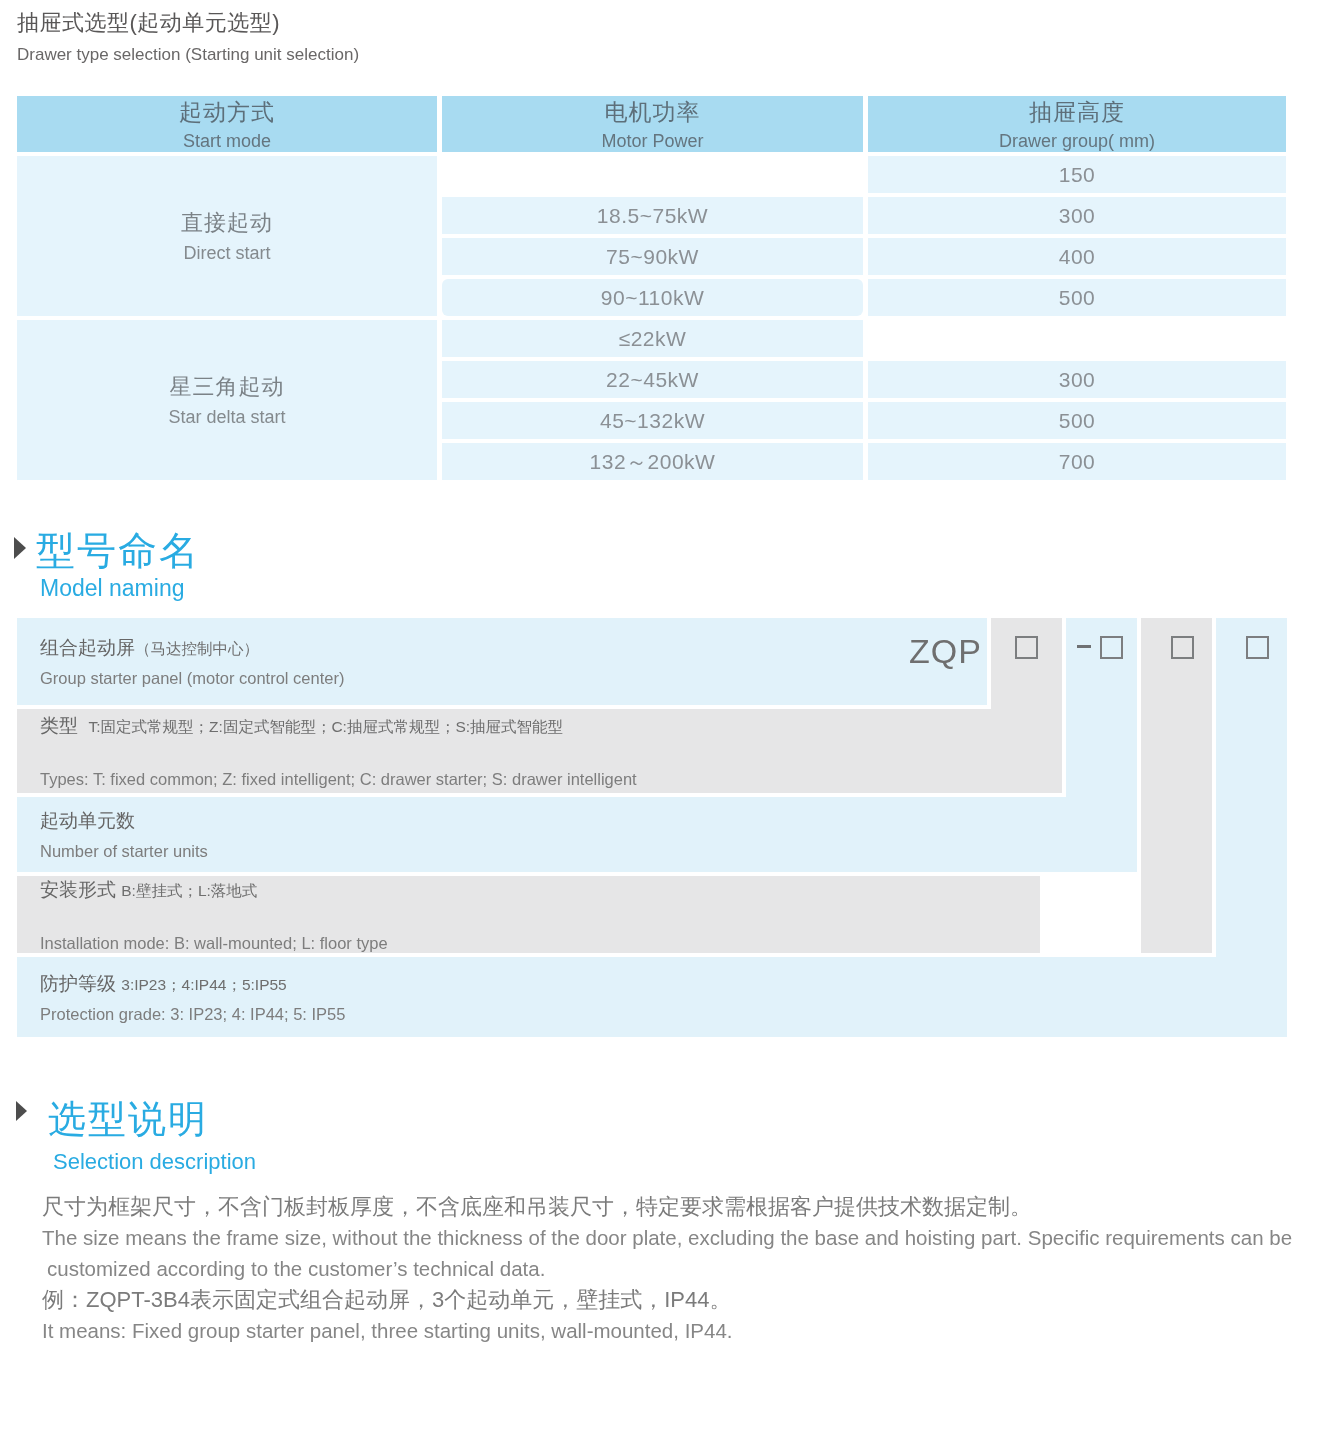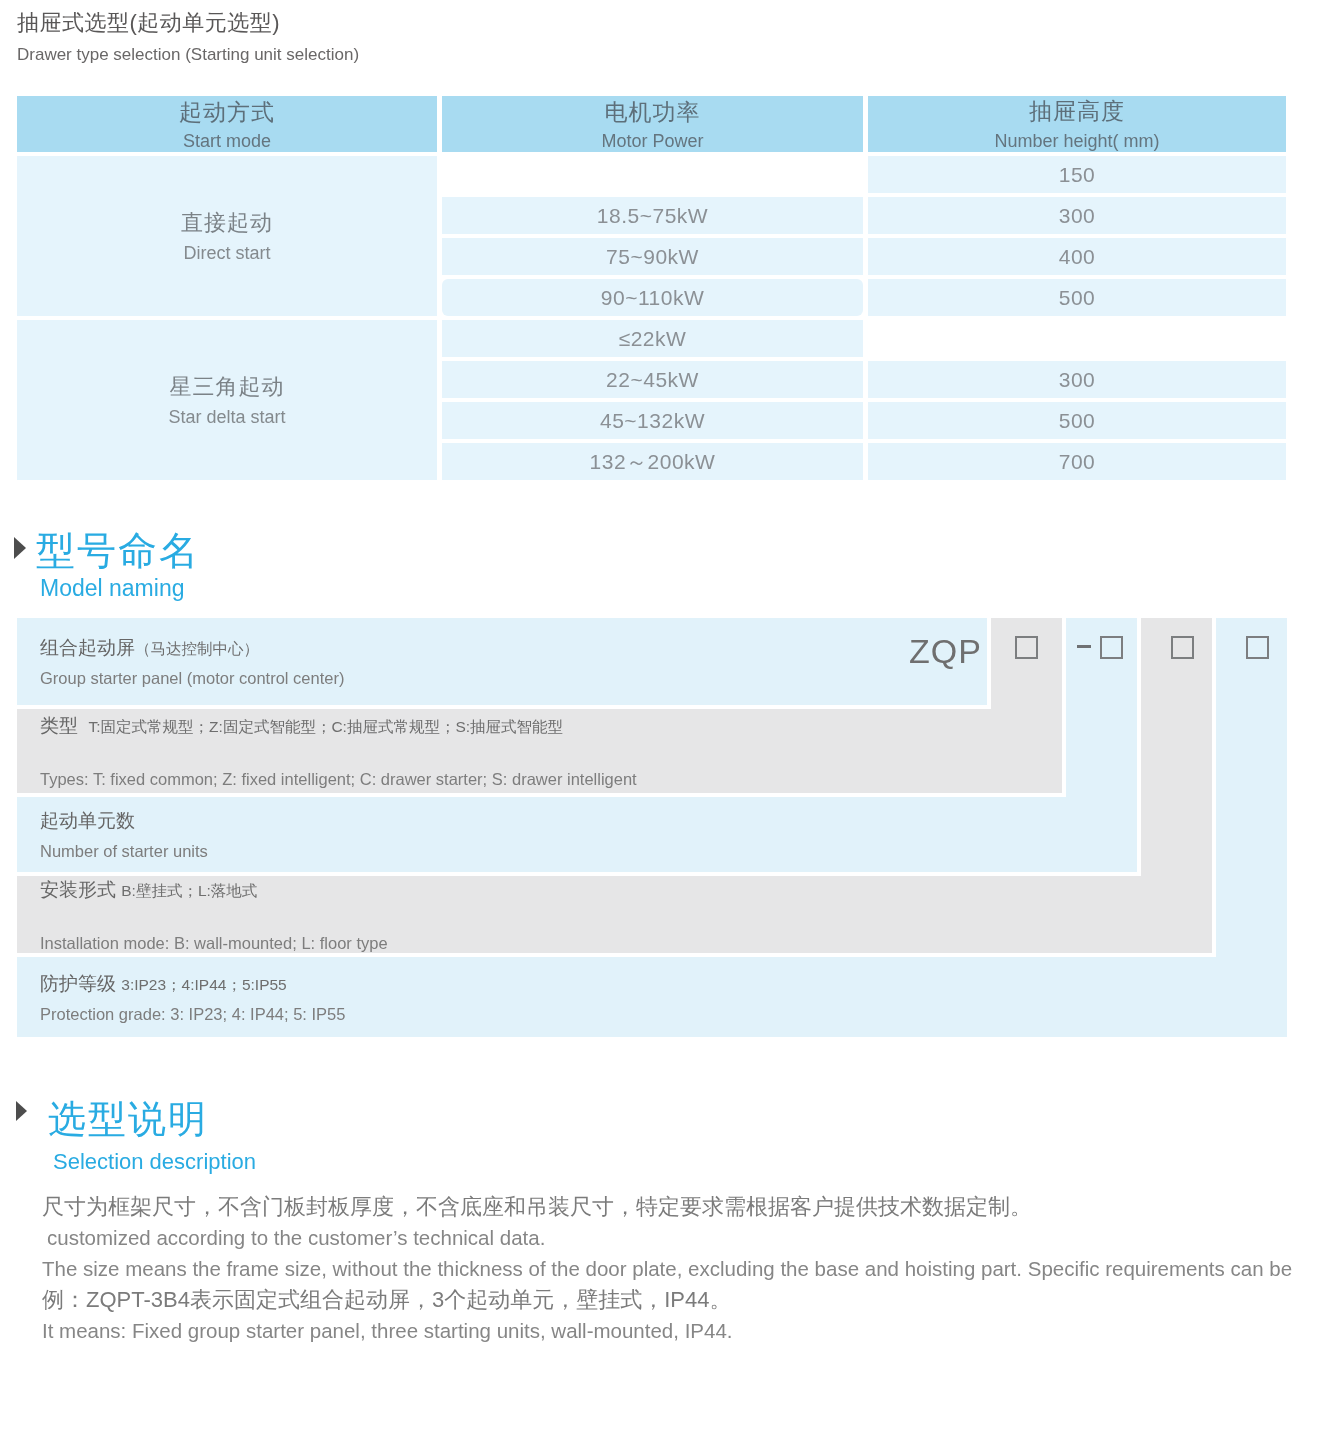--- a/index.html
+++ b/index.html
@@ -94,23 +94,23 @@
 
   <div class="sel-table">
     <div class="cell th" style="grid-column:1;grid-row:1;">
       <span class="zh">起动方式</span>
       <span class="en">Start mode</span>
     </div>
     <div class="cell th" style="grid-column:2;grid-row:1;">
       <span class="zh">电机功率</span>
       <span class="en">Motor Power</span>
     </div>
-    <div class="cell th" style="grid-column:3;grid-row:1;justify-content:space-between;">
+    <div class="cell th" style="grid-column:3;grid-row:1;">
       <span class="zh">抽屉高度</span>
-      <span class="en">Number height( mm)</span>
+      <span class="en">Drawer group( mm)</span>
     </div>
 
     <div class="cell td mode" style="grid-column:1;grid-row:2/6;">
       <span class="zh">直接起动</span>
       <span class="en">Direct start</span>
     </div>
     <div class="cell td value" style="grid-column:3;grid-row:2;">150</div>
     <div class="cell td value" style="grid-column:2;grid-row:3;">18.5~75kW</div>
     <div class="cell td value" style="grid-column:3;grid-row:3;">300</div>
     <div class="cell td value" style="grid-column:2;grid-row:4;">75~90kW</div>
@@ -150,21 +150,21 @@
       <div class="en-line">Group starter panel (motor control center)</div>
     </div>
     <div class="dg-rect bar bg-gray" style="top:91px;width:1045px;height:84px;">
       <div class="zh-line"><span>类型</span>&nbsp;&nbsp;<span class="sub">T:固定式常规型；Z:固定式智能型；C:抽屉式常规型；S:抽屉式智能型</span></div>
       <div class="en-line">Types: T: fixed common; Z: fixed intelligent; C: drawer starter; S: drawer intelligent</div>
     </div>
     <div class="dg-rect bar bg-blue" style="top:179px;width:1120px;height:75px;">
       <div class="zh-line"><span>起动单元数</span><span class="sub"></span></div>
       <div class="en-line">Number of starter units</div>
     </div>
-    <div class="dg-rect bar bg-gray" style="top:258px;width:1195px;height:77px;">
+    <div class="dg-rect bar bg-gray" style="top:258px;width:1023px;height:77px;">
       <div class="zh-line"><span>安装形式</span>&nbsp;<span class="sub">B:壁挂式；L:落地式</span></div>
       <div class="en-line">Installation mode: B: wall-mounted; L: floor type</div>
     </div>
     <div class="dg-rect bar bg-blue" style="top:339px;width:1270px;height:80px;">
       <div class="zh-line"><span>防护等级</span>&nbsp;<span class="sub">3:IP23；4:IP44；5:IP55</span></div>
       <div class="en-line">Protection grade: 3: IP23; 4: IP44; 5: IP55</div>
     </div>
 
     <div class="code-prefix">ZQP</div>
     <span class="cbox" style="left:998px;"></span>
@@ -175,19 +175,19 @@
   </div>
 
   <div class="sec-head">
     <span class="tri" style="left:16px;top:1101px;border-top-width:10px;border-bottom-width:10px;border-left-width:11px;"></span>
     <div class="sec-zh" style="left:48px;top:1094px;font-size:38px;">选型说明</div>
     <div class="sec-en" style="left:53px;top:1149px;font-size:22px;">Selection description</div>
   </div>
 
   <div class="paras">
     <div class="pline zh">尺寸为框架尺寸，不含门板封板厚度，不含底座和吊装尺寸，特定要求需根据客户提供技术数据定制。</div>
+    <div class="pline en">The size means the frame size, without the thickness of the door plate, excluding the base and hoisting part. Specific requirements can be</div>
     <div class="pline en indent">customized according to the customer’s technical data.</div>
-    <div class="pline en">The size means the frame size, without the thickness of the door plate, excluding the base and hoisting part. Specific requirements can be</div>
     <div class="pline zh">例：ZQPT-3B4表示固定式组合起动屏，3个起动单元，壁挂式，IP44。</div>
     <div class="pline en">It means: Fixed group starter panel, three starting units, wall-mounted, IP44.</div>
   </div>
 
 </div>
 
 </body></html>

